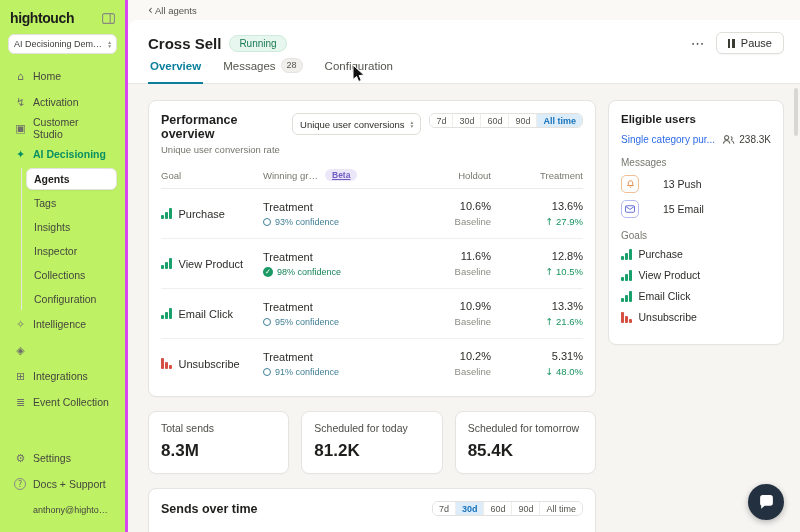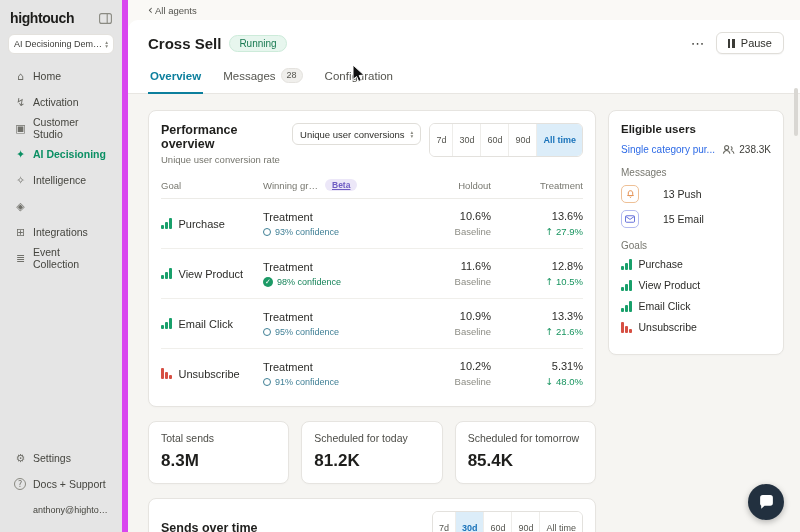--- a/index.html
+++ b/index.html
@@ -2,21 +2,21 @@
 <html><head>
 <meta charset="utf-8">
 <style>
   * { margin:0; padding:0; box-sizing:border-box; }
   html,body { width:800px; height:532px; overflow:hidden; }
   body { font-family:"Liberation Sans", "DejaVu Sans", sans-serif; background:#faf9f6; color:#2b2b28; }
   .app { position:relative; width:800px; height:532px; display:flex; }
   .glyph { font-family:"DejaVu Sans", sans-serif; }
 
   
-  .sidebar { width:128px; height:100%; background:#e5e5e5; border-right:6px solid #d946ef; display:flex; flex-direction:column; padding:10px 8px 8px; flex-shrink:0; }
+  .sidebar { width:128px; height:100%; background:#bef264; border-right:3px solid #d946ef; display:flex; flex-direction:column; padding:10px 8px 8px; flex-shrink:0; }
   .logo-row { display:flex; align-items:center; justify-content:space-between; padding:0 2px 8px; }
   .logo { font-weight:bold; font-size:14px; color:#1d1d1b; letter-spacing:-0.4px; }
   .collapse-btn { display:flex; align-items:center; cursor:pointer; }
   .workspace { display:flex; align-items:center; gap:3px; background:#fff; border:1px solid #e3e1dd; border-radius:6px; padding:4px 5px; font-size:9px; color:#3c3c39; margin-bottom:10px; cursor:pointer; }
   .ws-label { white-space:nowrap; overflow:hidden; text-overflow:ellipsis; flex:1; }
   .updown { display:flex; flex-direction:column; line-height:4.5px; font-size:5.5px; color:#8a8a82; }
   .nav-item { display:flex; align-items:center; gap:6px; padding:0 6px; border-radius:6px; font-size:10.5px; color:#45453f; height:24px; margin-bottom:2px; cursor:pointer; }
   .ni-icon { width:13px; text-align:center; color:#70706a; font-size:11px; flex-shrink:0; }
   .nav-item.accent, .nav-item.accent .ni-icon { color:#0a8f63; font-weight:bold; }
   .sub-wrap { margin:0 0 2px 13px; border-left:1px solid #e6e4e0; padding-left:4px; }
@@ -34,32 +34,32 @@
   .back-ch { font-size:12px; color:#53534e; }
   .header-panel { background:#fff; border-top-left-radius:10px; border-bottom:1px solid #e8e6e2; padding:12px 16px 0 20px; }
   .title-row { display:flex; align-items:center; gap:8px; }
   .page-title { font-size:15px; font-weight:bold; color:#1e1e1c; }
   .badge-running { background:#e7f6ee; color:#197a52; border:1px solid #cdebda; font-size:10px; padding:2px 9px; border-radius:999px; }
   .right-actions { margin-left:auto; display:flex; align-items:center; gap:10px; }
   .dots-btn { border:none; background:none; font-size:14px; color:#4a4a45; cursor:pointer; letter-spacing:1px; }
   .pause-btn { display:flex; align-items:center; gap:6px; border:1px solid #e0ded9; background:#fff; border-radius:6px; padding:4px 11px; font-size:11px; color:#2e2e2a; box-shadow:0 1px 1px rgba(0,0,0,.04); cursor:pointer; }
   .pause-ic { display:flex; gap:2px; }
   .pause-ic i { display:block; width:2.5px; height:9px; background:#3b3b36; }
-  .tabs { display:flex; gap:18px; margin-top:10px; }
+  .tabs { display:flex; gap:18px; }
   .tab { padding:4px 2px 9px; font-size:11.5px; color:#55554f; border-bottom:2px solid transparent; margin-bottom:-1px; display:flex; gap:5px; align-items:center; cursor:pointer; }
   .tab.active { color:#0c7f9d; border-bottom-color:#0c7f9d; font-weight:bold; }
   .tab-count { background:#f0efec; border:1px solid #e4e2de; border-radius:999px; font-size:9px; padding:0 5px; color:#55554f; line-height:13px; }
 
   .content { flex:1; min-height:0; background:#f6f5f2; padding:16px 16px 0 20px; overflow:hidden; display:flex; gap:12px; align-items:flex-start; }
   .col-left { width:448px; display:flex; flex-direction:column; gap:14px; flex-shrink:0; }
   .col-right { width:176px; flex-shrink:0; }
   .card { background:#fff; border:1px solid #e6e4e0; border-radius:8px; box-shadow:0 1px 2px rgba(0,0,0,.02); }
 
   
-  .seg { display:flex; border:1px solid #e3e1dd; border-radius:6px; overflow:hidden; background:#fff; height:34px; align-items:stretch; flex-shrink:0; }
+  .seg { display:flex; border:1px solid #e3e1dd; border-radius:6px; overflow:hidden; background:#fff; height:15px; align-items:stretch; flex-shrink:0; }
   .seg-btn { font-size:9px; padding:0 6px; color:#55554f; border-left:1px solid #eeedea; background:#fff; display:flex; align-items:center; cursor:pointer; white-space:nowrap; }
   .seg-btn:first-child { border-left:none; }
   .seg-btn.sel { background:#dcedf9; color:#1a73ba; font-weight:bold; }
 
   
   .perf-head { display:flex; align-items:flex-start; gap:8px; padding:12px 12px 4px; }
   .perf-titles { flex:1; min-width:0; }
   .perf-title { font-size:12.5px; font-weight:bold; color:#1f1f1d; }
   .perf-sub { font-size:9.5px; color:#75756d; margin-top:3px; white-space:nowrap; }
   .metric-select { display:flex; align-items:center; gap:6px; border:1px solid #e0ded9; border-radius:6px; padding:0 7px; height:22px; font-size:9.5px; color:#2f2f2b; background:#fff; cursor:pointer; white-space:nowrap; flex-shrink:0; }
@@ -150,20 +150,40 @@
       </div>
       <div class="nav-item">
         <span class="ni-icon glyph">▣</span>
         <span>Customer Studio</span>
       </div>
       <div class="nav-item accent">
         <span class="ni-icon glyph">✦</span>
         <span>AI Decisioning</span>
       </div>
 
+      <div class="sub-wrap">
+        <div class="sub-item active">
+          <span>Agents</span>
+        </div>
+        <div class="sub-item">
+          <span>Tags</span>
+        </div>
+        <div class="sub-item">
+          <span>Insights</span>
+        </div>
+        <div class="sub-item">
+          <span>Inspector</span>
+        </div>
+        <div class="sub-item">
+          <span>Collections</span>
+        </div>
+        <div class="sub-item">
+          <span>Configuration</span>
+        </div>
+      </div>
 
       <div class="nav-item">
         <span class="ni-icon glyph">✧</span>
         <span>Intelligence</span>
       </div>
       <div class="nav-item">
         <span class="ni-icon glyph">◈</span>
       </div>
       <div class="nav-item">
         <span class="ni-icon glyph">⊞</span>

